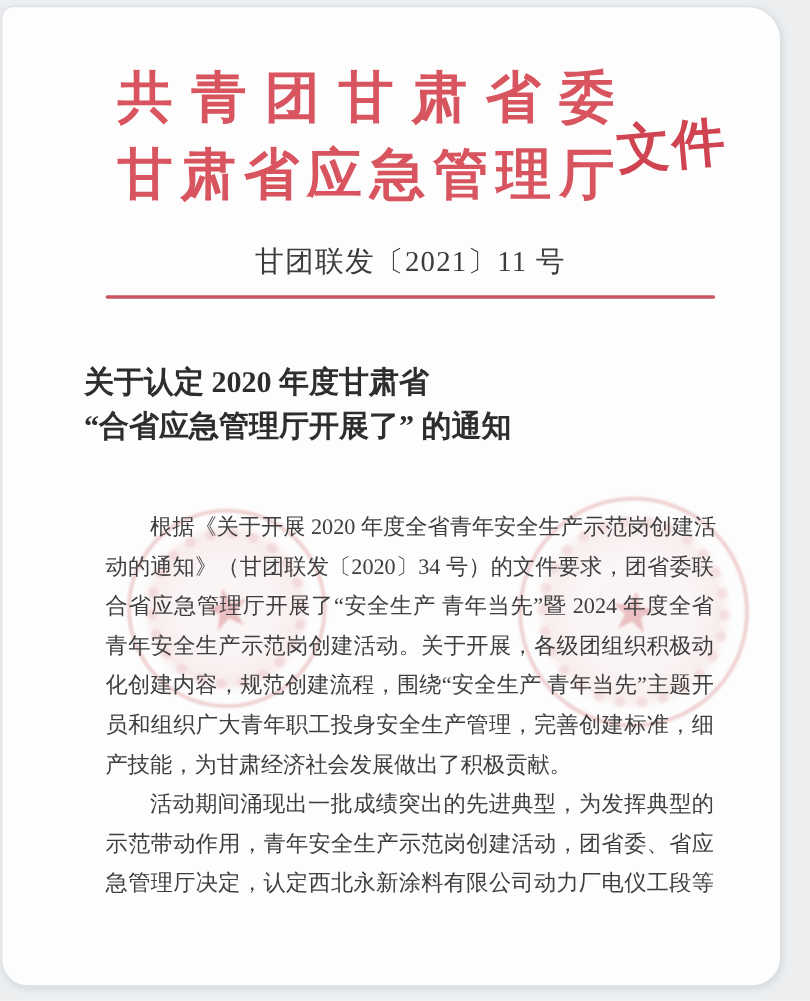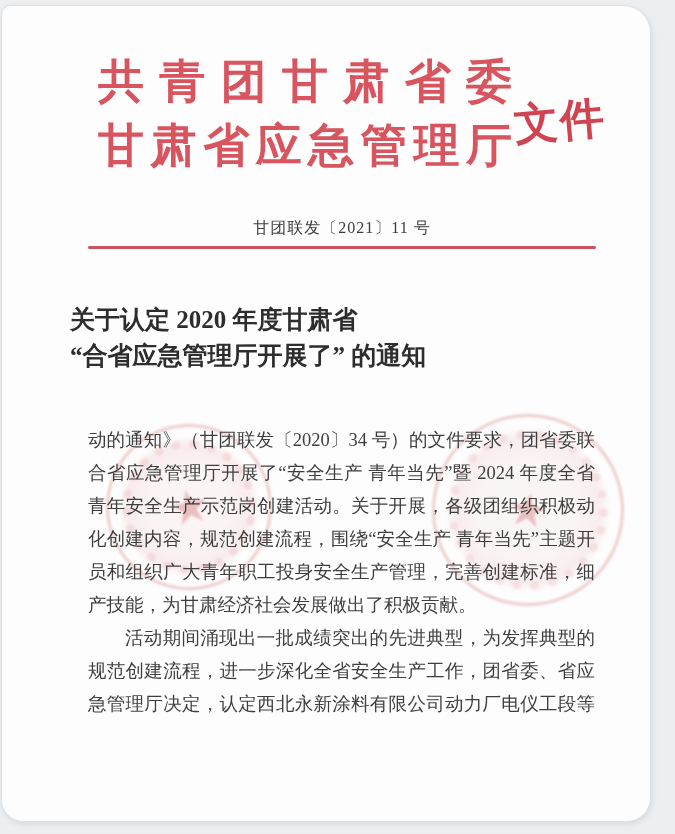--- a/index.html
+++ b/index.html
@@ -29,21 +29,21 @@
   }
   .doc-type {
     position:absolute; left:514px; top:92px; z-index:2;
     font-size:44px; font-weight:bold; color:#cf4450;
     letter-spacing:2px;
     transform:rotate(-5deg);
   }
 
   .doc-number {
     position:absolute; left:88px; top:202px; width:508px; z-index:2;
-    text-align:center; font-size:16px; letter-spacing:1px; color:#3c3c3c;margin-top:16px;
+    text-align:center; font-size:24px; letter-spacing:1px; color:#3c3c3c;
   }
 
   .red-line {
     position:absolute; left:88px; top:246px; width:508px; height:3px;
     background:#ca5560; border-radius:2px; z-index:2;
   }
 
   
   .title {
     position:absolute; left:70px; top:302px; width:540px; z-index:2;
@@ -127,24 +127,25 @@
   <div class="doc-number">甘团联发〔2021〕11 号</div>
 
   <div class="red-line"></div>
 
   <div class="title">
     <div>关于认定 2020 年度甘肃省</div>
     <div>“合省应急管理厅开展了” 的通知</div>
   </div>
 
   <div class="body-text">
+    <div class="line indent">根据《关于开展 2020 年度全省青年安全生产示范岗创建活</div>
     <div class="line">动的通知》（甘团联发〔2020〕34 号）的文件要求，团省委联</div>
     <div class="line">合省应急管理厅开展了“安全生产 青年当先”暨 2024 年度全省</div>
     <div class="line">青年安全生产示范岗创建活动。关于开展，各级团组织积极动</div>
     <div class="line">化创建内容，规范创建流程，围绕“安全生产 青年当先”主题开</div>
     <div class="line">员和组织广大青年职工投身安全生产管理，完善创建标准，细</div>
     <div class="line short">产技能，为甘肃经济社会发展做出了积极贡献。</div>
     <div class="line indent">活动期间涌现出一批成绩突出的先进典型，为发挥典型的</div>
-    <div class="line">规范创建流程，进一步深化全省安全生产工作，团省委、省应</div>
+    <div class="line">示范带动作用，青年安全生产示范岗创建活动，团省委、省应</div>
     <div class="line">急管理厅决定，认定西北永新涂料有限公司动力厂电仪工段等</div>
   </div>
 
 </div>
 
 </body></html>

